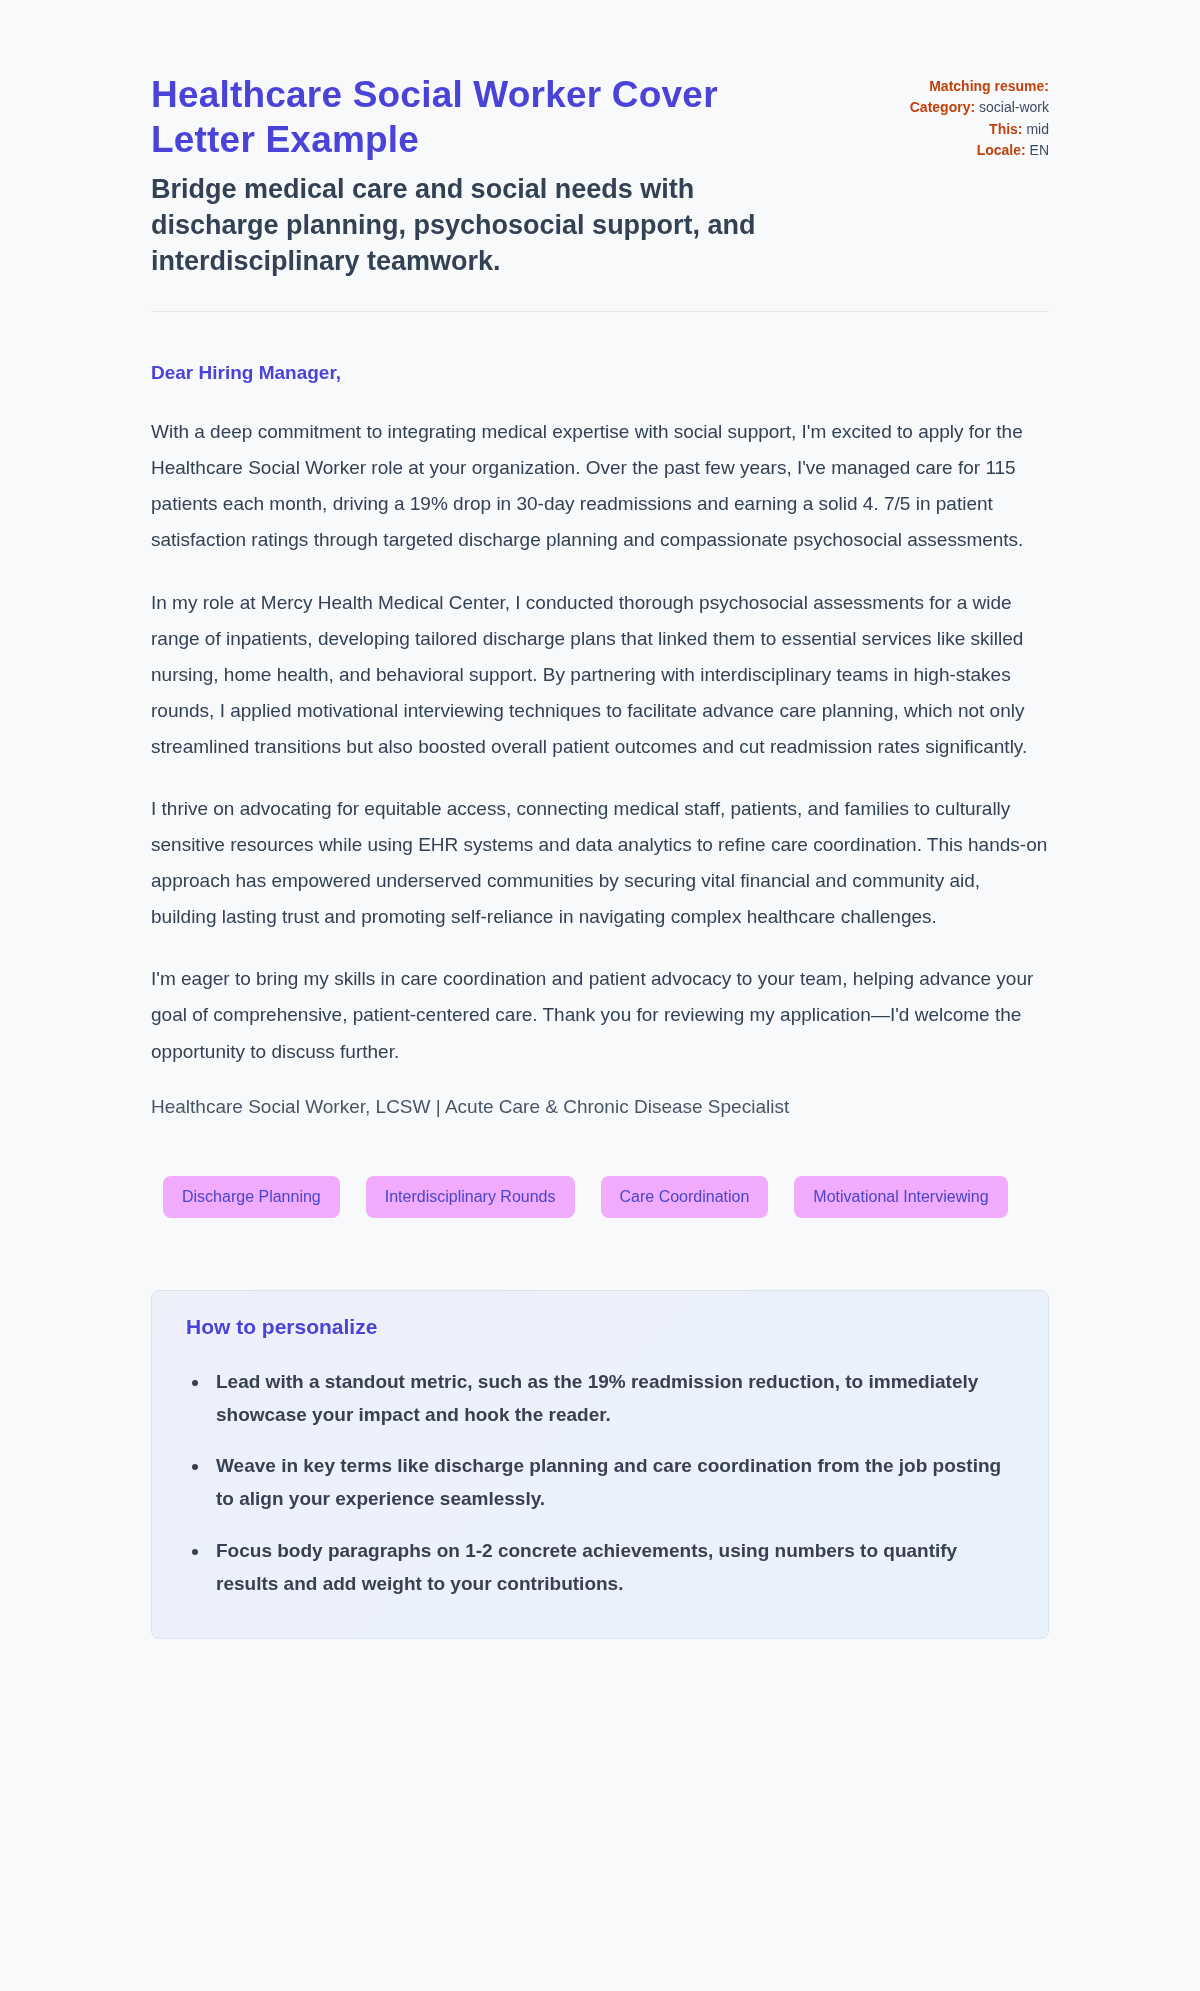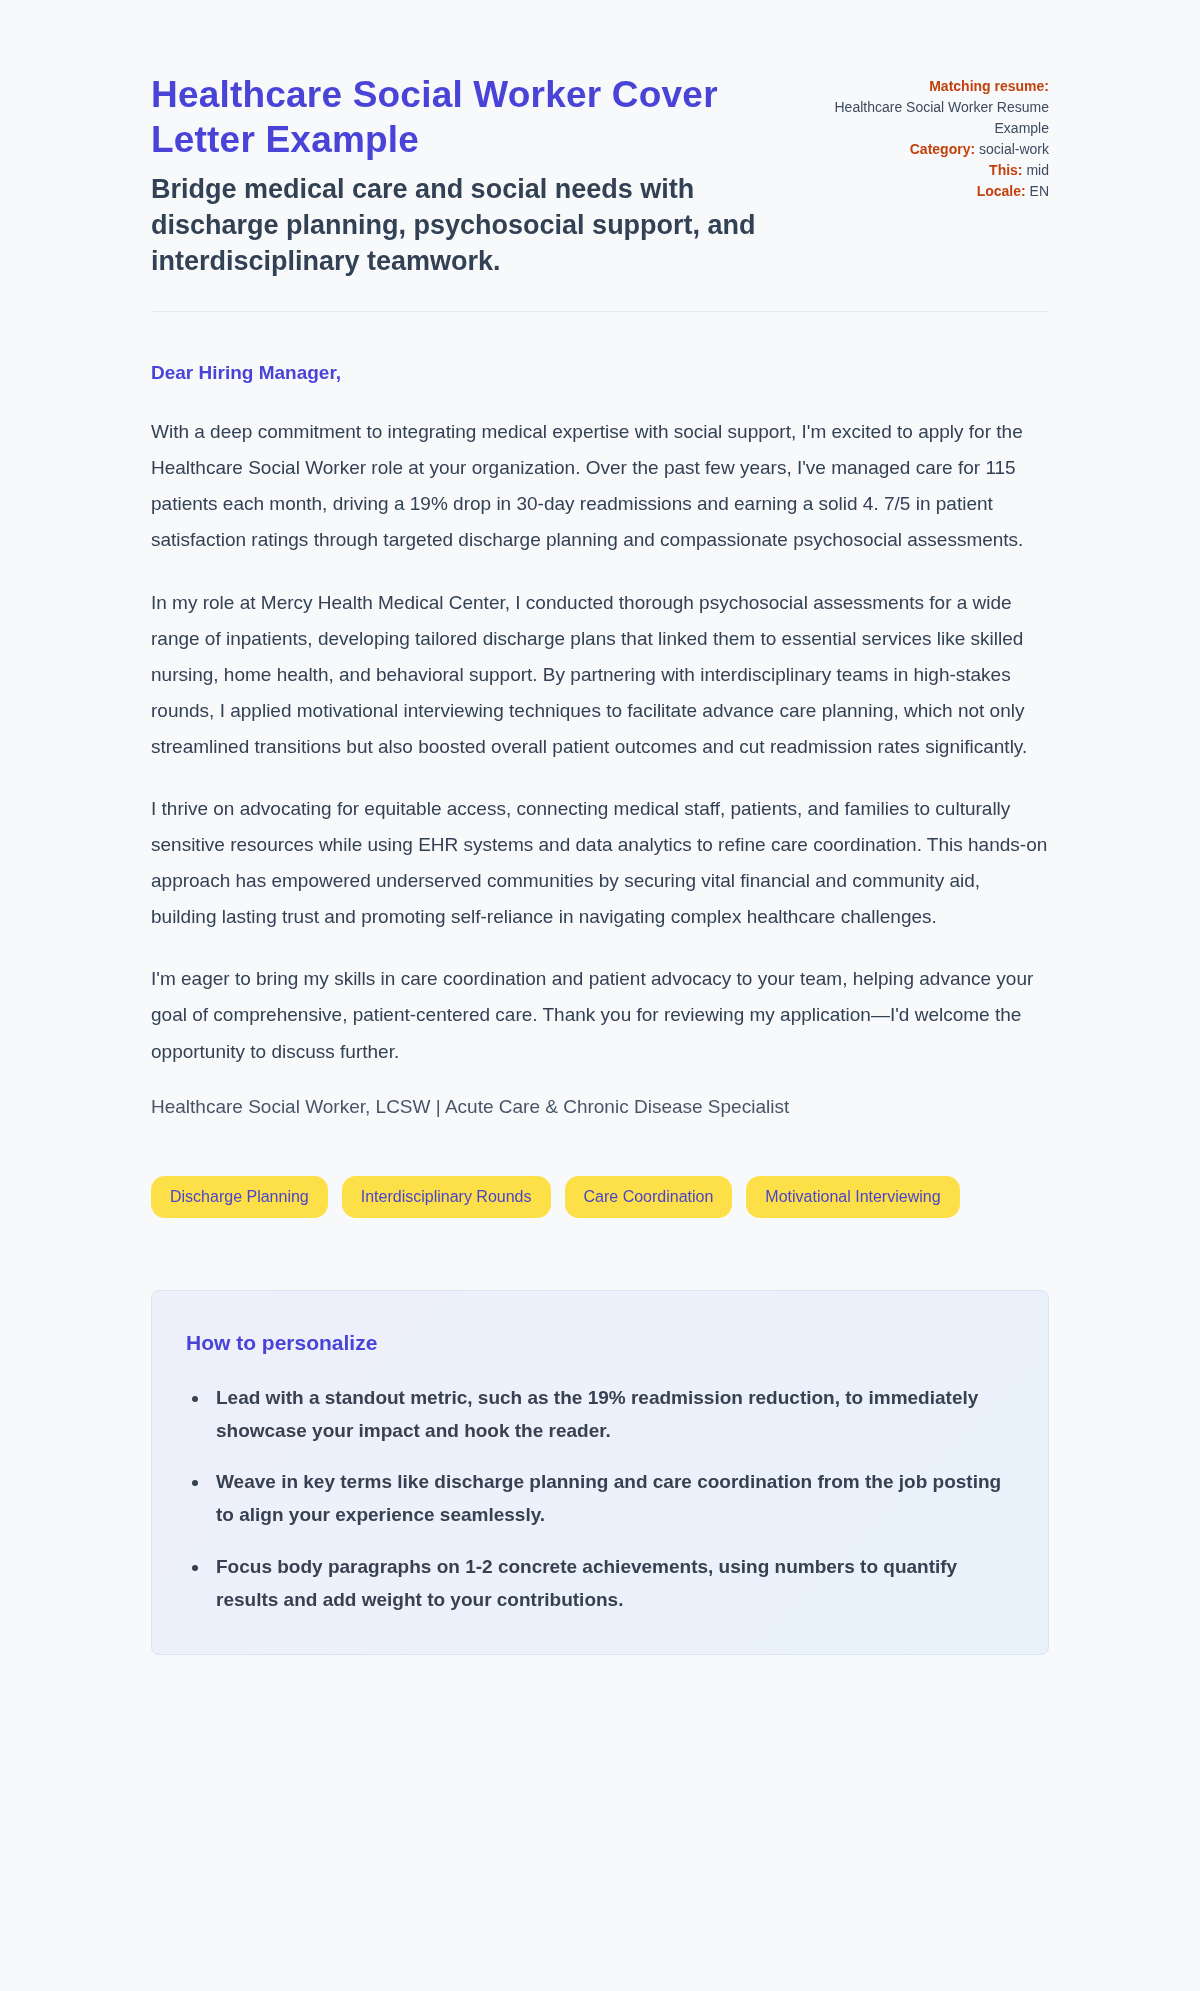--- a/index.html
+++ b/index.html
@@ -87,35 +87,36 @@
   
   .tags {
     margin-top: 58px;
     display: flex;
     flex-wrap: wrap;
     gap: 14px;
     max-width: 992px;
   }
   .tag {
     display: inline-block;
-    background: #fde047;
+    background: #f0abfc;
     color: #4c45cb;
     font-size: 16px;
     padding: 12px 19px;
-    border-radius: 14px;
+    border-radius: 8px;
     white-space: nowrap;
+    margin-left: 12px;
   }
 
   
   .tip-box {
     margin-top: 72px;
     border: 1px solid #dbe5f2;
     border-radius: 8px;
     background: linear-gradient(135deg, #eef0fa 0%, #e9f2fb 100%);
-    padding: 40px 34px 38px 34px;
+    padding: 24px 34px 38px 34px;
   }
   .tip-heading {
     font-size: 21px;
     font-weight: 700;
     color: #4a43d8;
   }
   .tip-list {
     margin-top: 26px;
     padding-left: 24px;
     list-style: disc;
@@ -138,21 +139,20 @@
 
   <header class="header">
     <div class="header-left">
       <h1 class="page-title">Healthcare Social Worker Cover Letter Example</h1>
       <p class="page-subtitle">Bridge medical care and social needs with discharge planning, psychosocial support, and interdisciplinary teamwork.</p>
     </div>
     <aside class="meta-panel">
       <div class="meta-row">
         <span class="meta-label">Matching resume:</span>
       </div>
-      <div class="meta-row">Healthcare Social Worker Resume Example</div>
       <div class="meta-row">
         <span class="meta-label">Category:</span>
         <span>social-work</span>
       </div>
       <div class="meta-row">
         <span class="meta-label">This:</span>
         <span>mid</span>
       </div>
       <div class="meta-row">
         <span class="meta-label">Locale:</span>

